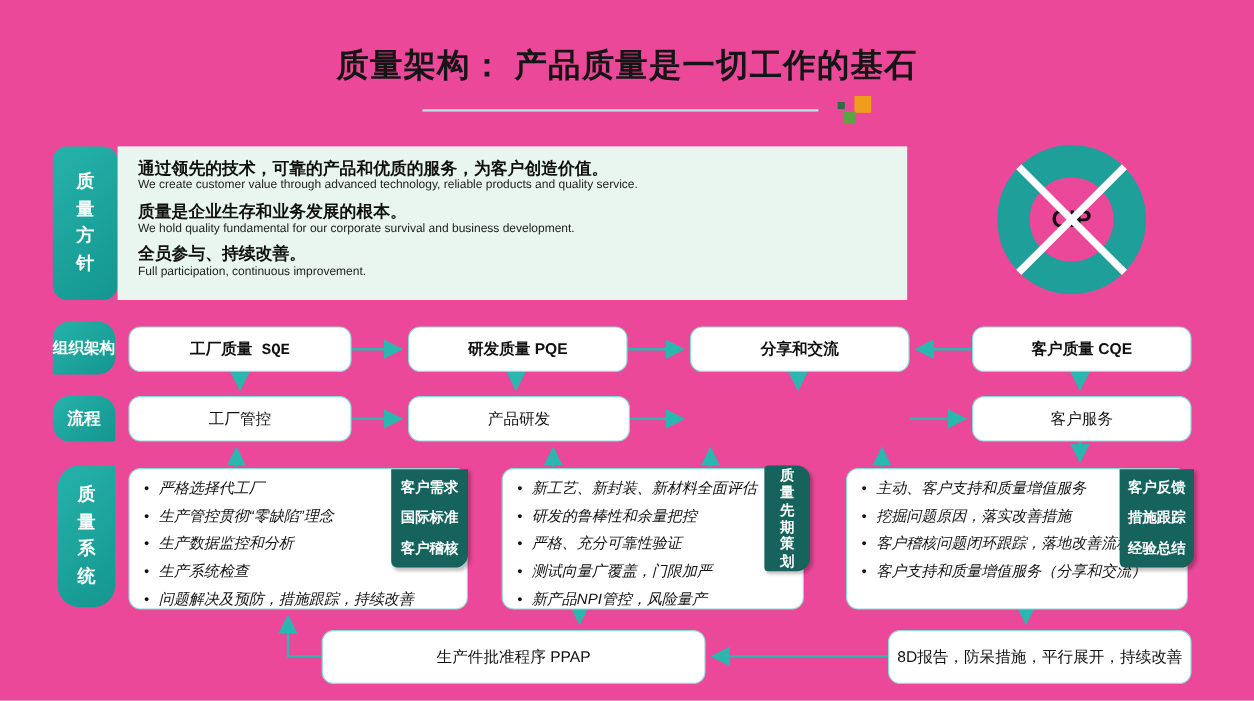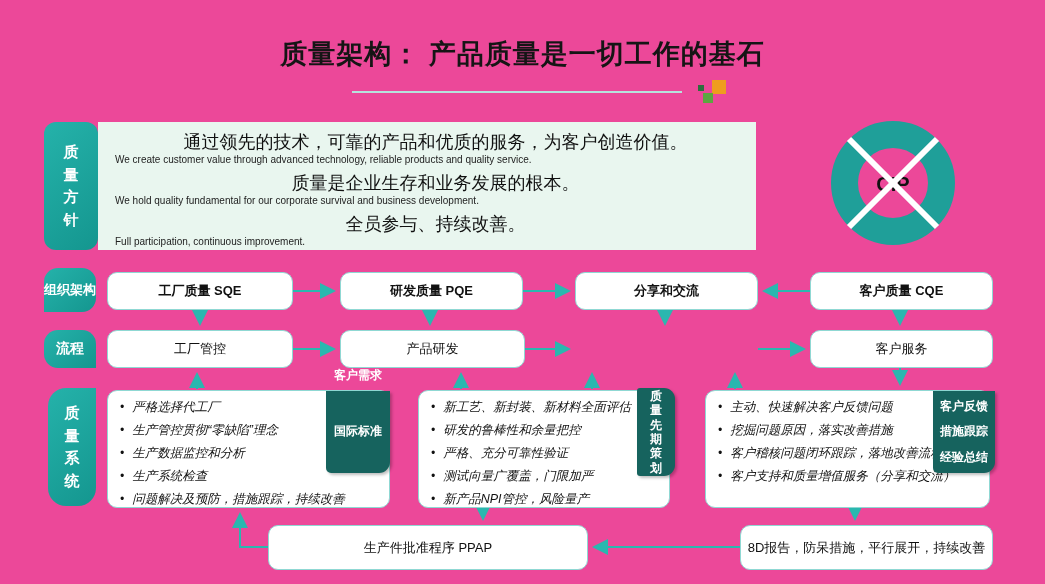--- a/index.html
+++ b/index.html
@@ -20,21 +20,21 @@
     background:linear-gradient(135deg,#25b2aa,#14968f);color:#fff;
     display:flex;align-items:center;justify-content:center;text-align:center;
     font-weight:bold;
   }
   .v-text{width:1.1em;margin:0 auto;word-break:break-all;line-height:1.5;}
   
   .policy-panel{
     left:98px;top:122px;width:658px;height:128px;background:#e9f6ef;
     padding:9px 0 0 17px;box-sizing:border-box;
   }
-  .policy-cn{font-size:18px;font-weight:normal;color:#111;line-height:1.3;text-align:center;}
+  .policy-cn{font-size:14px;font-weight:bold;color:#111;line-height:1.3;}
   .policy-en{font-size:10px;color:#222;line-height:1.25;margin-bottom:5px;}
   
   .cip-label{color:#fff;font-weight:bold;font-size:14px;transform:translate(-50%,-50%);text-align:center;}
   .cip-label.vert{width:1.1em;word-break:break-all;line-height:1.15;}
   .cip-center{transform:translate(-50%,-50%);font-size:20px;font-weight:bold;color:#111;}
   
   .flow-box{
     background:#fff;border:1.5px solid #8fd8d3;border-radius:10px;
     display:flex;align-items:center;justify-content:center;text-align:center;
     font-size:13px;color:#111;box-sizing:border-box;z-index:2;
@@ -129,21 +129,21 @@
       <line x1="483" y1="508" x2="483" y2="519" marker-end="url(#ah)"></line>
       <line x1="855" y1="508" x2="855" y2="519" marker-end="url(#ah)"></line>
 
       <line x1="740" y1="547" x2="594" y2="547" marker-end="url(#ah)"></line>
 
       <path d="M268,547 L240,547 L240,514" marker-end="url(#ah)"></path>
     </g>
   </svg>
 
   <div class="abs side-label" style="left:44px;top:268px;width:52px;height:44px;font-size:13px;line-height:1.25;border-radius:14px 14px 14px 0;">组织架构</div>
-  <div class="abs flow-box bold" style="left:107px;top:272px;width:186px;height:38px;">工厂质量 SQE</div>
+  <div class="abs flow-box bold" style="left:107px;top:272px;width:186px;height:38px;font-family:Liberation Mono, monospace;">工厂质量 SQE</div>
   <div class="abs flow-box bold" style="left:340px;top:272px;width:183px;height:38px;">研发质量 PQE</div>
   <div class="abs flow-box bold" style="left:575px;top:272px;width:183px;height:38px;">分享和交流</div>
   <div class="abs flow-box bold" style="left:810px;top:272px;width:183px;height:38px;">客户质量 CQE</div>
 
   <div class="abs side-label" style="left:44px;top:330px;width:52px;height:38px;font-size:14px;border-radius:14px 14px 0 14px;">流程</div>
   <div class="abs flow-box" style="left:107px;top:330px;width:186px;height:38px;">工厂管控</div>
   <div class="abs flow-box" style="left:340px;top:330px;width:185px;height:38px;">产品研发</div>
   <div class="abs flow-box" style="left:810px;top:330px;width:183px;height:38px;">客户服务</div>
 
   <div class="abs oem-note" style="left:210px;top:371px;">代工厂生产</div>
@@ -154,42 +154,42 @@
 
   <div class="abs bullet-box" style="left:107px;top:390px;width:283px;height:118px;">
     <ul>
       <li>严格选择代工厂</li>
       <li>生产管控贯彻“零缺陷”理念</li>
       <li>生产数据监控和分析</li>
       <li>生产系统检查</li>
       <li>问题解决及预防，措施跟踪，持续改善</li>
     </ul>
   </div>
-  <div class="abs dark-tag" style="left:326px;top:391px;width:64px;height:82px;gap:31px;">
+  <div class="abs dark-tag" style="left:326px;top:391px;width:64px;height:82px;">
     <div class="tag-line">客户需求</div>
     <div class="tag-line">国际标准</div>
     <div class="tag-line">客户稽核</div>
   </div>
 
   <div class="abs bullet-box" style="left:418px;top:390px;width:252px;height:118px;">
     <ul>
       <li>新工艺、新封装、新材料全面评估</li>
       <li>研发的鲁棒性和余量把控</li>
       <li>严格、充分可靠性验证</li>
       <li>测试向量广覆盖，门限加严</li>
       <li>新产品NPI管控，风险量产</li>
     </ul>
   </div>
   <div class="abs dark-tag vert" style="left:637px;top:388px;width:38px;height:88px;font-size:12px;">
     <div class="v-text" style="line-height:1.2;">质量先期策划</div>
   </div>
 
   <div class="abs bullet-box" style="left:705px;top:390px;width:285px;height:118px;">
     <ul>
-      <li>主动、快速解决客户反馈问题</li>
+      <li>主动、客户支持和质量增值服务</li>
       <li>挖掘问题原因，落实改善措施</li>
       <li>客户稽核问题闭环跟踪，落地改善流程和文档</li>
       <li>客户支持和质量增值服务（分享和交流）</li>
     </ul>
   </div>
   <div class="abs dark-tag" style="left:933px;top:391px;width:62px;height:82px;">
     <div class="tag-line">客户反馈</div>
     <div class="tag-line">措施跟踪</div>
     <div class="tag-line">经验总结</div>
   </div>

